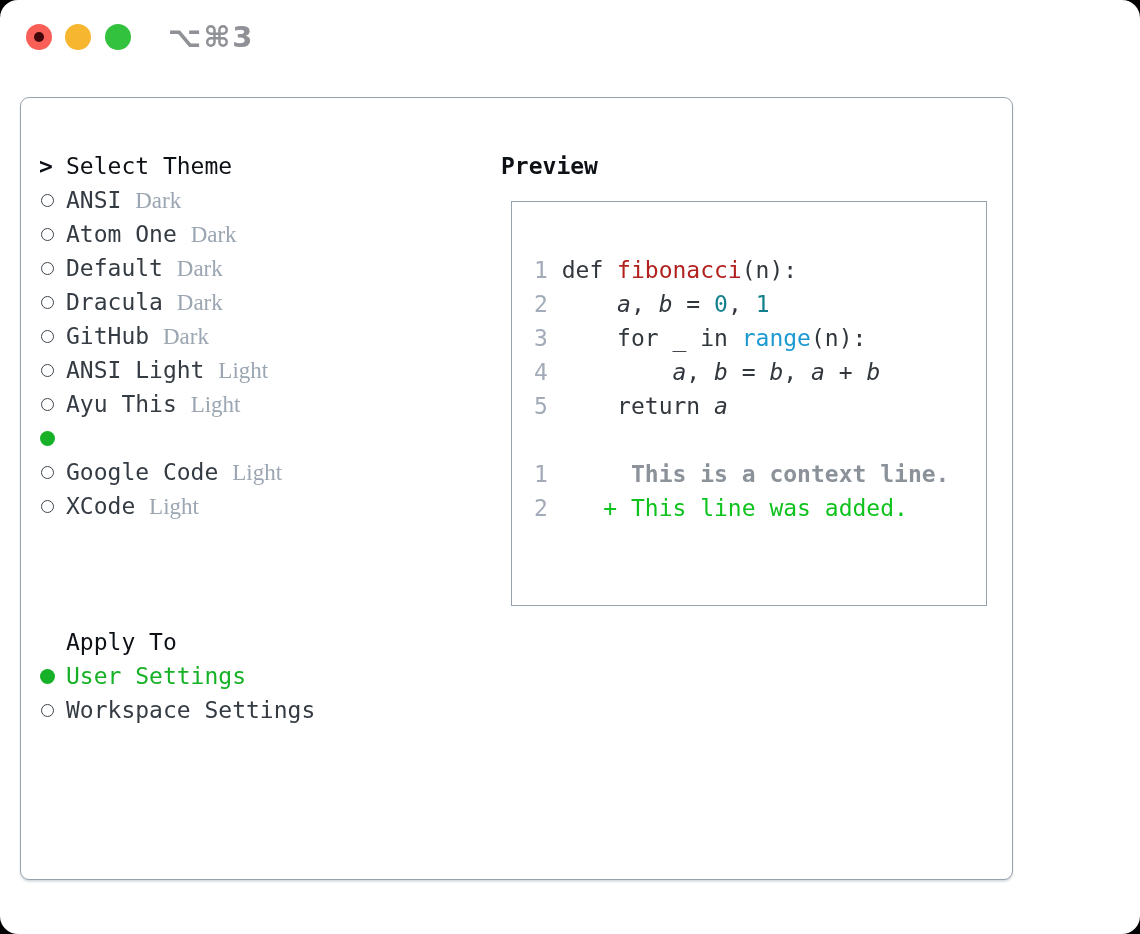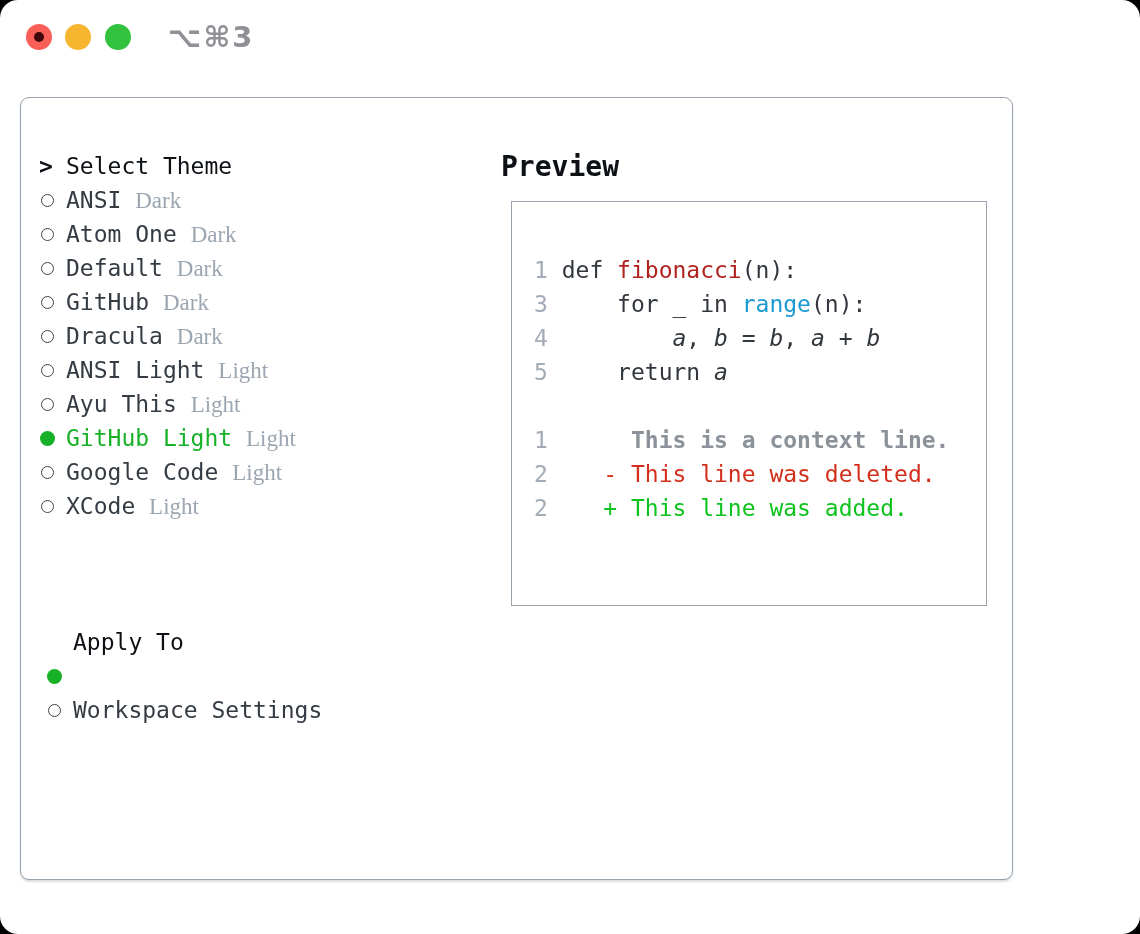--- a/index.html
+++ b/index.html
@@ -33,26 +33,26 @@
   .radio { width:13px; height:13px; margin-left:2px; border-radius:50%;
            border:1.5px solid #3d444c; }
   .radio.sel { width:15px; height:15px; margin-left:1px; border:none; background:var(--green-sel); }
   .hdr { font-weight:400; color:#0d1116; }
   .prefix-gt { font-weight:700; color:#0d1116; font-size:23px; }
   .name { color:var(--text-dark);margin-top:32px; }
   .name.sel { color:var(--green-sel); }
   .tag { color:var(--tag-gray);font-family:Liberation Serif, serif; }
   .plainblack { color:#0d1116; }
   .list-col  { position:absolute; left:18px; top:51px; }
-  .apply-col { position:absolute; left:25px; top:527px; }
+  .apply-col { position:absolute; left:18px; top:527px; }
   .hint-col  { position:absolute; left:18px; top:663px; }
   .hint-col .row { color:var(--tag-gray); }
   
   .preview-heading { position:absolute; left:480px; top:51px; height:34px;
-    display:flex; align-items:center; font-size:28px; font-weight:700; color:#0d1116; }
+    display:flex; align-items:center; font-size:23px; font-weight:700; color:#0d1116; }
   .preview-box {
     position:absolute; left:490px; top:103px; width:476px; height:405px;
     border:1.5px solid #98a2ac; background:#fff;
     padding:51px 12px 0 22px; overflow:hidden;
   }
   .code-line { height:34px; font-size:23px; line-height:34px; white-space:pre; color:var(--code-plain); }
   .s-ln  { color:var(--lineno-gray); }
   .s-p   { color:var(--code-plain); }
   .s-fn  { color:var(--func-red); }
   .s-v   { color:var(--code-plain); font-style:italic; }
@@ -78,48 +78,48 @@
 
     <div class="list-col">
       <div class="row">
         <span class="marker"><span class="prefix-gt">&gt;</span></span>
         <span class="hdr">Select Theme</span>
       </div>
 
     <div class="row"><span class="marker"><span class="radio"></span></span><span><span class="name">ANSI</span> <span class="tag">Dark</span></span></div>
         <div class="row"><span class="marker"><span class="radio"></span></span><span><span class="name">Atom One</span> <span class="tag">Dark</span></span></div>
         <div class="row"><span class="marker"><span class="radio"></span></span><span><span class="name">Default</span> <span class="tag">Dark</span></span></div>
+        <div class="row"><span class="marker"><span class="radio"></span></span><span><span class="name">Dracula</span> <span class="tag">Dark</span></span></div>
         <div class="row"><span class="marker"><span class="radio"></span></span><span><span class="name">GitHub</span> <span class="tag">Dark</span></span></div>
-        <div class="row"><span class="marker"><span class="radio"></span></span><span><span class="name">Dracula</span> <span class="tag">Dark</span></span></div>
         <div class="row"><span class="marker"><span class="radio"></span></span><span><span class="name">ANSI Light</span> <span class="tag">Light</span></span></div>
         <div class="row"><span class="marker"><span class="radio"></span></span><span><span class="name">Ayu This</span> <span class="tag">Light</span></span></div>
-        <div class="row"><span class="marker"><span class="radio sel"></span></span><span><span class="name sel">GitHub Light</span> <span class="tag">Light</span></span></div>
+        <div class="row"><span class="marker"><span class="radio sel"></span></span></div>
         <div class="row"><span class="marker"><span class="radio"></span></span><span><span class="name">Google Code</span> <span class="tag">Light</span></span></div>
         <div class="row"><span class="marker"><span class="radio"></span></span><span><span class="name">XCode</span> <span class="tag">Light</span></span></div>
       </div>
 
     <div class="apply-col">
       <div class="row">
         <span class="marker"></span>
         <span class="plainblack">Apply To</span>
       </div>
 
-    <div class="row"><span class="marker"><span class="radio sel"></span></span></div>
+    <div class="row"><span class="marker"><span class="radio sel"></span></span><span><span class="name sel">User Settings</span></span></div>
         <div class="row"><span class="marker"><span class="radio"></span></span><span><span class="name">Workspace Settings</span></span></div>
       </div>
 
 
     <div class="preview-heading">Preview</div>
 
     <div class="preview-box">
 
     <div class="code-line"><span class="s-ln">1 </span><span class="s-p">def </span><span class="s-fn">fibonacci</span><span class="s-p">(n):</span></div>
+        <div class="code-line"><span class="s-ln">2 </span><span class="s-p">    </span><span class="s-v">a</span><span class="s-p">, </span><span class="s-v">b</span><span class="s-p"> = </span><span class="s-n">0</span><span class="s-p">, </span><span class="s-n">1</span></div>
         <div class="code-line"><span class="s-ln">3 </span><span class="s-p">    for _ in </span><span class="s-b">range</span><span class="s-p">(n):</span></div>
         <div class="code-line"><span class="s-ln">4 </span><span class="s-p">        </span><span class="s-v">a</span><span class="s-p">, </span><span class="s-v">b</span><span class="s-p"> = </span><span class="s-v">b</span><span class="s-p">, </span><span class="s-v">a</span><span class="s-p"> + </span><span class="s-v">b</span></div>
         <div class="code-line"><span class="s-ln">5 </span><span class="s-p">    return </span><span class="s-v">a</span></div>
         <div class="code-line"></div>
         <div class="code-line"><span class="s-ln">1 </span><span class="s-ctx">     This is a context line.</span></div>
-        <div class="code-line"><span class="s-ln">2 </span><span class="s-p">   </span><span class="s-del">- This line was deleted.</span></div>
         <div class="code-line"><span class="s-ln">2 </span><span class="s-p">   </span><span class="s-add">+ This line was added.</span></div>
       </div>
 
   </div>
 </div>
 
 </body></html>

